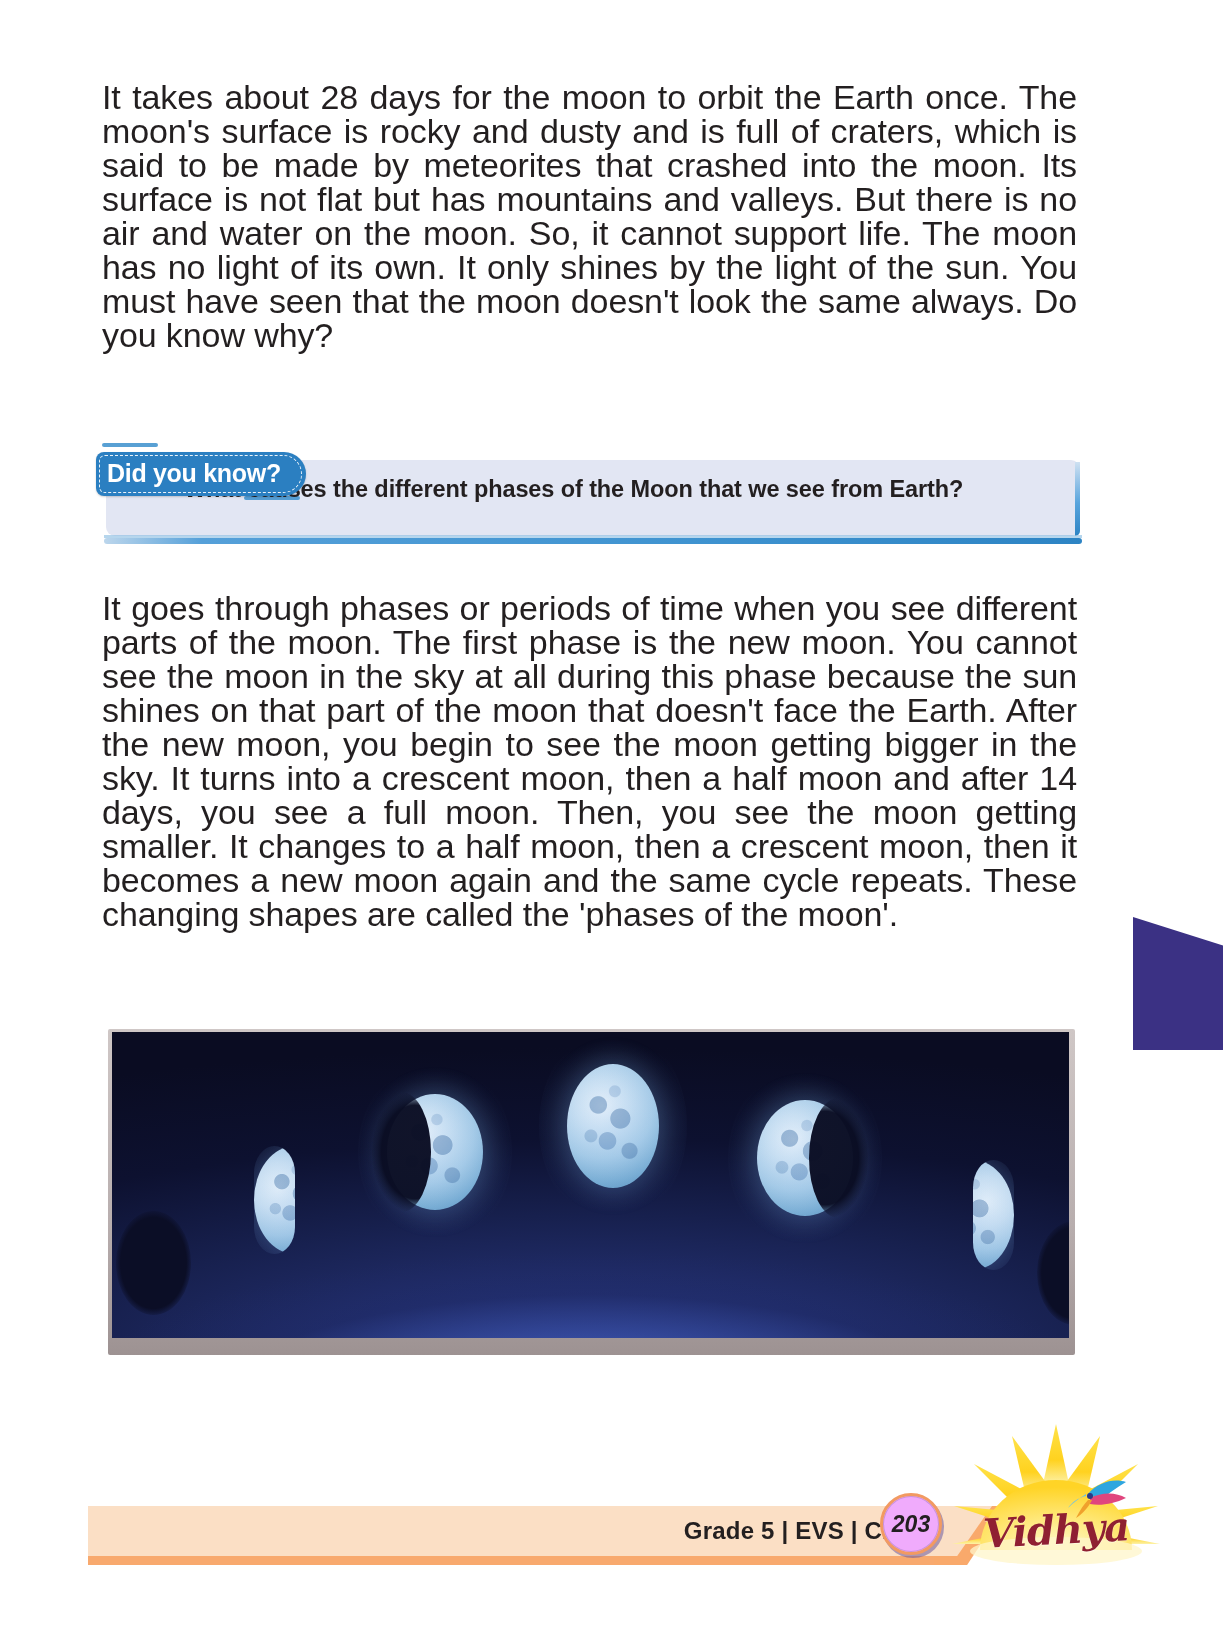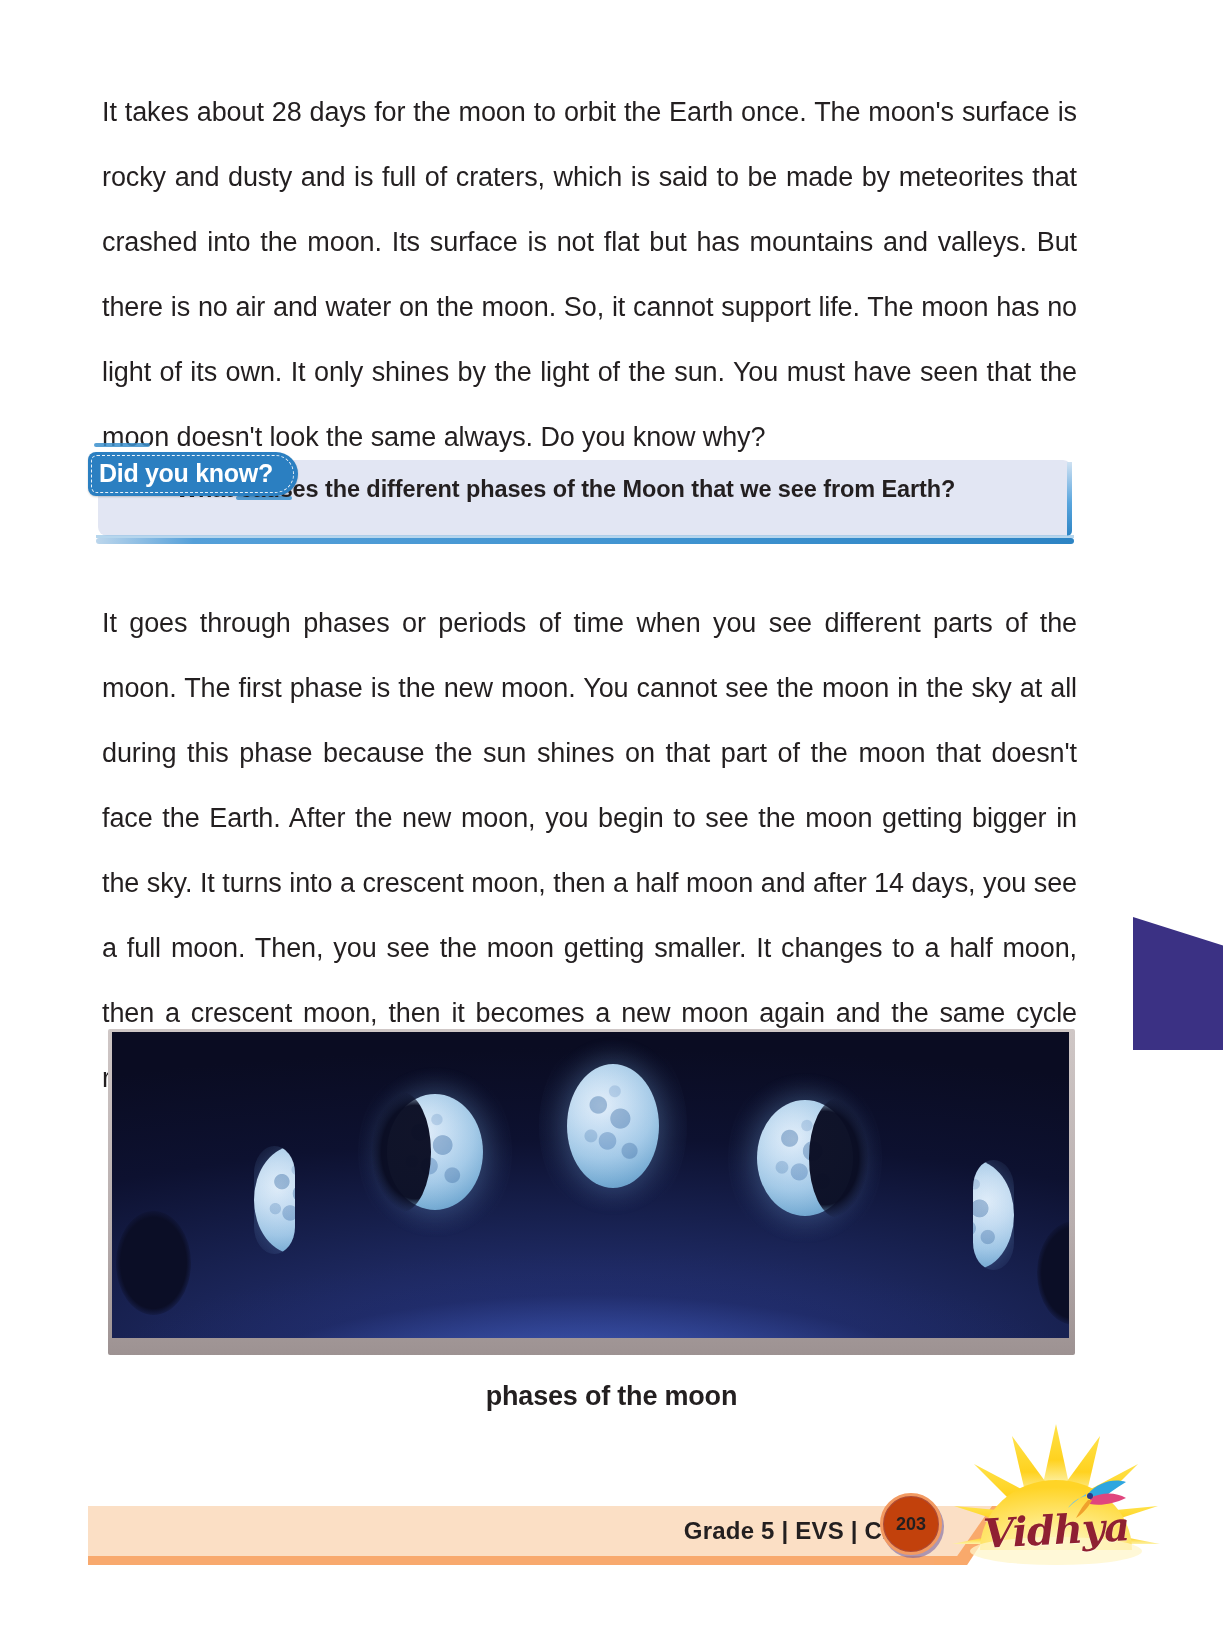--- a/index.html
+++ b/index.html
@@ -9,35 +9,35 @@
     font-family:"Liberation Sans","DejaVu Sans",sans-serif;
     position:relative;overflow:hidden;
     -webkit-font-smoothing:antialiased;
   }
   .page{position:absolute;inset:0;}
 
   
   .para{
     position:absolute;
     left:102px;width:975px;
-    font-size:27px;
-    line-height:65px;
+    font-size:34px;
+    line-height:34px;
     letter-spacing:-0.1px;
     color:#231f20;
     text-align:justify;
     text-justify:inter-word;
     font-weight:400;
   }
   .para.p1{top:80px;}
   .para.p2{top:591px;}
 
   
   .callout{
     position:absolute;
-    left:88px;top:452px;
+    left:96px;top:452px;
     width:984px;height:92px;
   }
   .callout-body{
     position:absolute;left:10px;top:8px;
     width:974px;height:76px;
     background:#e2e6f3;
     border-radius:3px 9px 9px 9px;
     box-sizing:border-box;
   }
   .callout-edge-right{
@@ -214,26 +214,27 @@
   }
   .footer-text{
     position:absolute;left:0;top:0;width:846px;height:50px;
     display:flex;align-items:center;justify-content:flex-end;
     padding-right:14px;box-sizing:border-box;
     font-size:24px;font-weight:700;color:#231f20;letter-spacing:.2px;
   }
   .page-circle{
     position:absolute;left:880px;top:1493px;
     width:62px;height:62px;border-radius:50%;
-    background:#c2410c;
+    background:#f0abfc;
     border:3px solid #f29a62;
     box-shadow:0 0 0 1px rgba(120,100,165,.35) inset, 2px 3px 0 0 rgba(108,90,160,.55);
     display:flex;align-items:center;justify-content:center;
-    font-size:18px;font-weight:700;color:#231f20;
+    font-size:23px;font-weight:700;color:#231f20;
     box-sizing:border-box;
+    font-style:italic;
   }
 
   
   .logo{
     position:absolute;
     left:946px;top:1418px;
     width:220px;height:175px;
   }
   .logo svg{display:block;}
   .logo-word{
@@ -304,21 +305,20 @@
       </div>
 
       <div class="moon crescent crescent-right" style="left:906px;top:192px;width:72px;height:98px;">
         <div class="c-outer"></div>
           <div class="c-mask"></div>
       </div>
 
     </div>
   </div>
 
-  <div class="caption">phases of the moon</div>
 
   <div class="footer">
     <div class="footer-bar"></div>
     <div class="footer-strip"></div>
     <div class="footer-tail"></div>
     <div class="footer-tail-light"></div>
     <div class="footer-text">Grade 5  |  EVS  |  CB 2</div>
   </div>
 
   <div class="page-circle">203</div>

